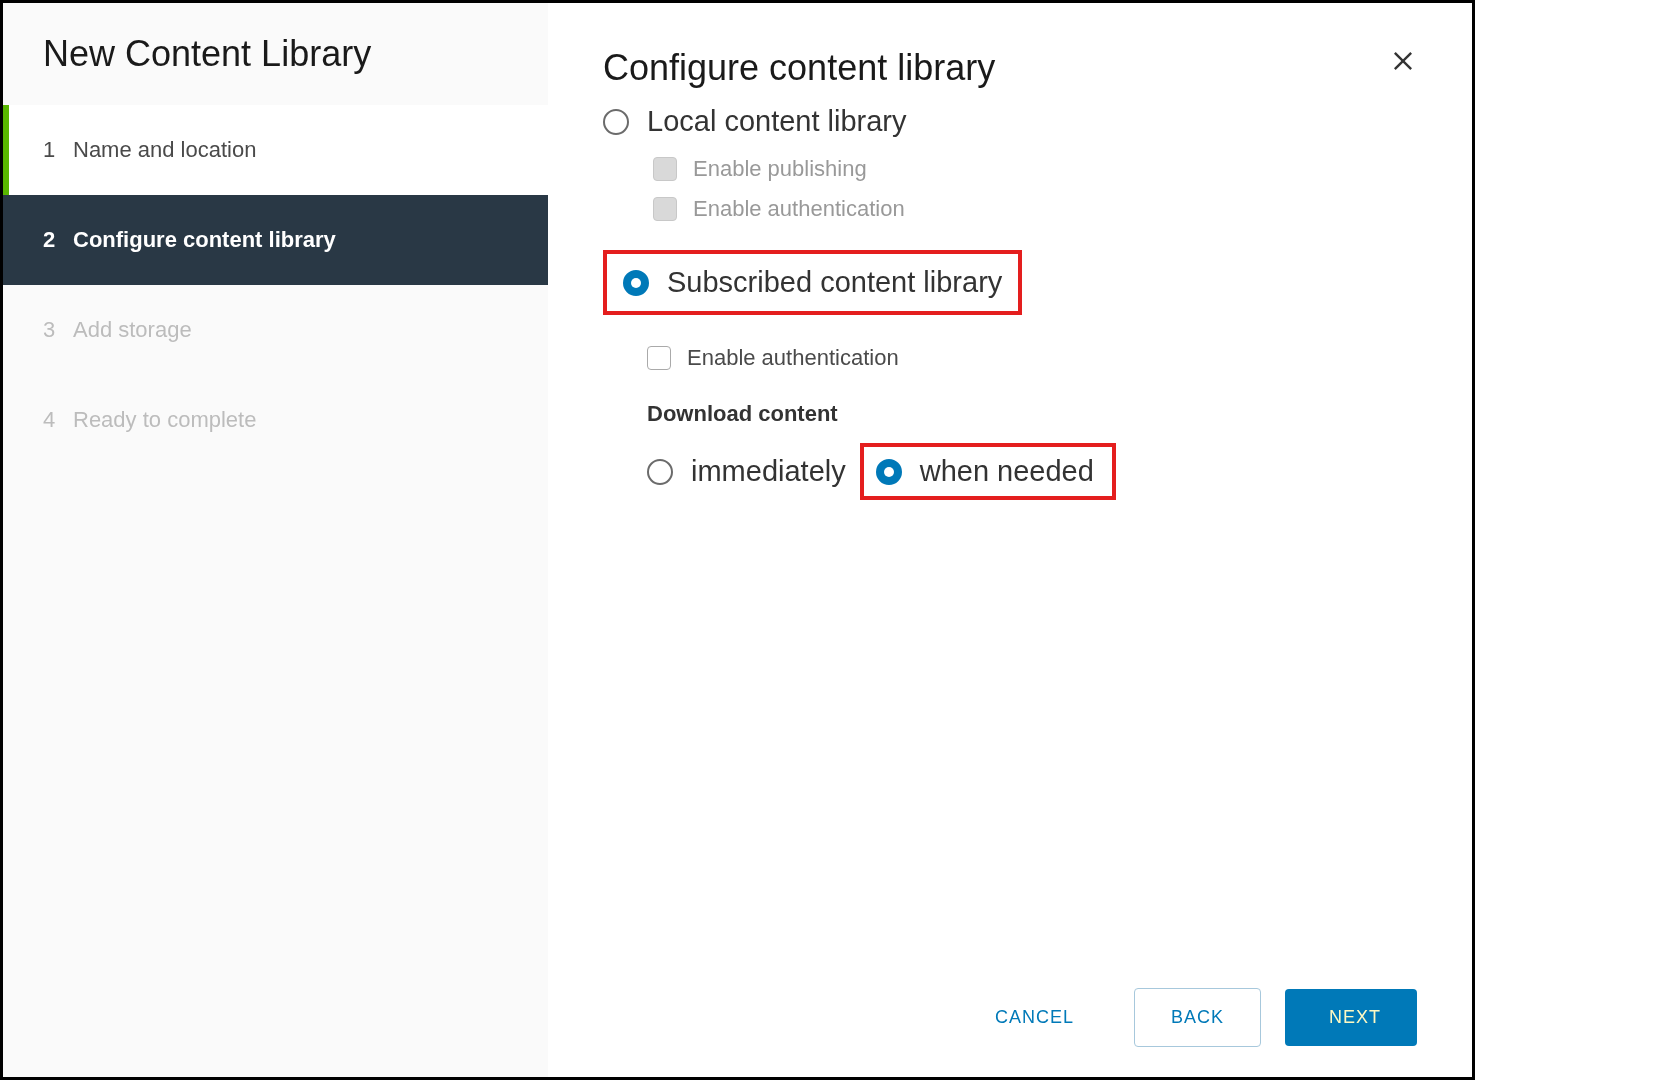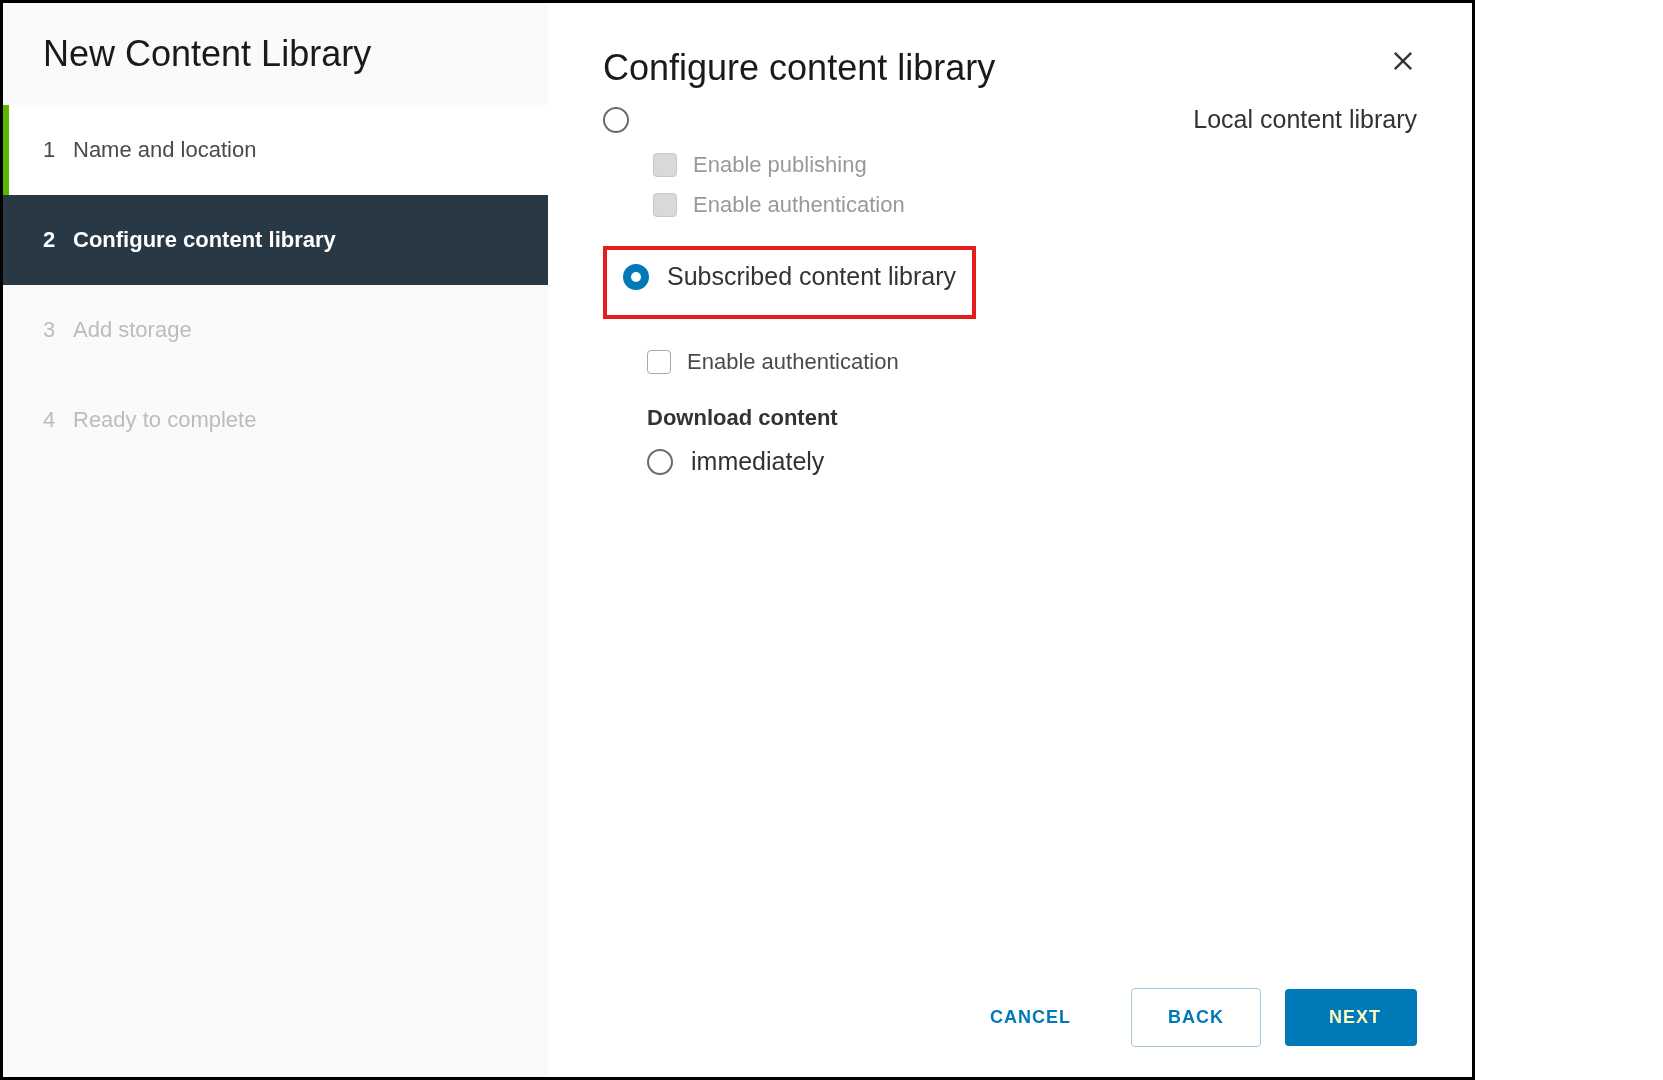--- a/index.html
+++ b/index.html
@@ -106,23 +106,22 @@
       line-height: 1.5;
       margin-bottom: 50px;
       max-width: 1000px;
     }
     .form {
       flex: 1;
     }
     .radio-row {
       display: flex;
       align-items: center;
-      font-size: 25px;
+      font-size: 29px;
       margin-bottom: 18px;
-      justify-content: space-between;
     }
     .radio {
       width: 26px;
       height: 26px;
       border-radius: 50%;
       border: 2px solid #6b6b6b;
       margin-right: 18px;
       display: inline-flex;
       align-items: center;
       justify-content: center;
@@ -221,21 +220,21 @@
     }
     .footer {
       display: flex;
       justify-content: flex-end;
       align-items: center;
       gap: 24px;
       padding-top: 24px;
     }
     .btn {
       font-size: 18px;
-      font-weight: 700;
+      font-weight: 400;
       letter-spacing: 1px;
       padding: 18px 36px;
       border-radius: 4px;
       cursor: pointer;
       border: none;
       background: none;
       text-transform: uppercase;
     }
     .btn-cancel {
       color: #0079b8;
@@ -300,39 +299,45 @@
       <div class="checkbox-row disabled">
         <span class="checkbox disabled"></span>
         <span>Enable publishing</span>
       </div>
       <div class="checkbox-row disabled">
         <span class="checkbox disabled"></span>
         <span>Enable authentication</span>
       </div>
 
       <div class="highlight-box">
-        <div class="radio-row" style="margin-bottom:12px">
+        <div class="radio-row" style="margin-bottom:0">
           <span class="radio selected"></span>
           <span>Subscribed content library</span>
         </div>
       </div>
 
 
       <div class="checkbox-row" style="margin-left:44px">
         <span class="checkbox"></span>
         <span>Enable authentication</span>
       </div>
 
       <div class="section-label">Download content</div>
 
       <div class="radio-inline-group">
         <div class="radio-row">
           <span class="radio"></span>
           <span>immediately</span>
         </div>
+        <div class="hl-inline">
+          <div class="radio-row" style="margin-bottom:0;margin-right:0">
+            <span class="radio selected"></span>
+            <span>when needed</span>
+          </div>
+        </div>
       </div>
 
     </div>
 
     <div class="footer">
       <button class="btn btn-cancel">CANCEL</button>
       <button class="btn btn-back">BACK</button>
       <button class="btn btn-next">NEXT</button>
     </div>
 

